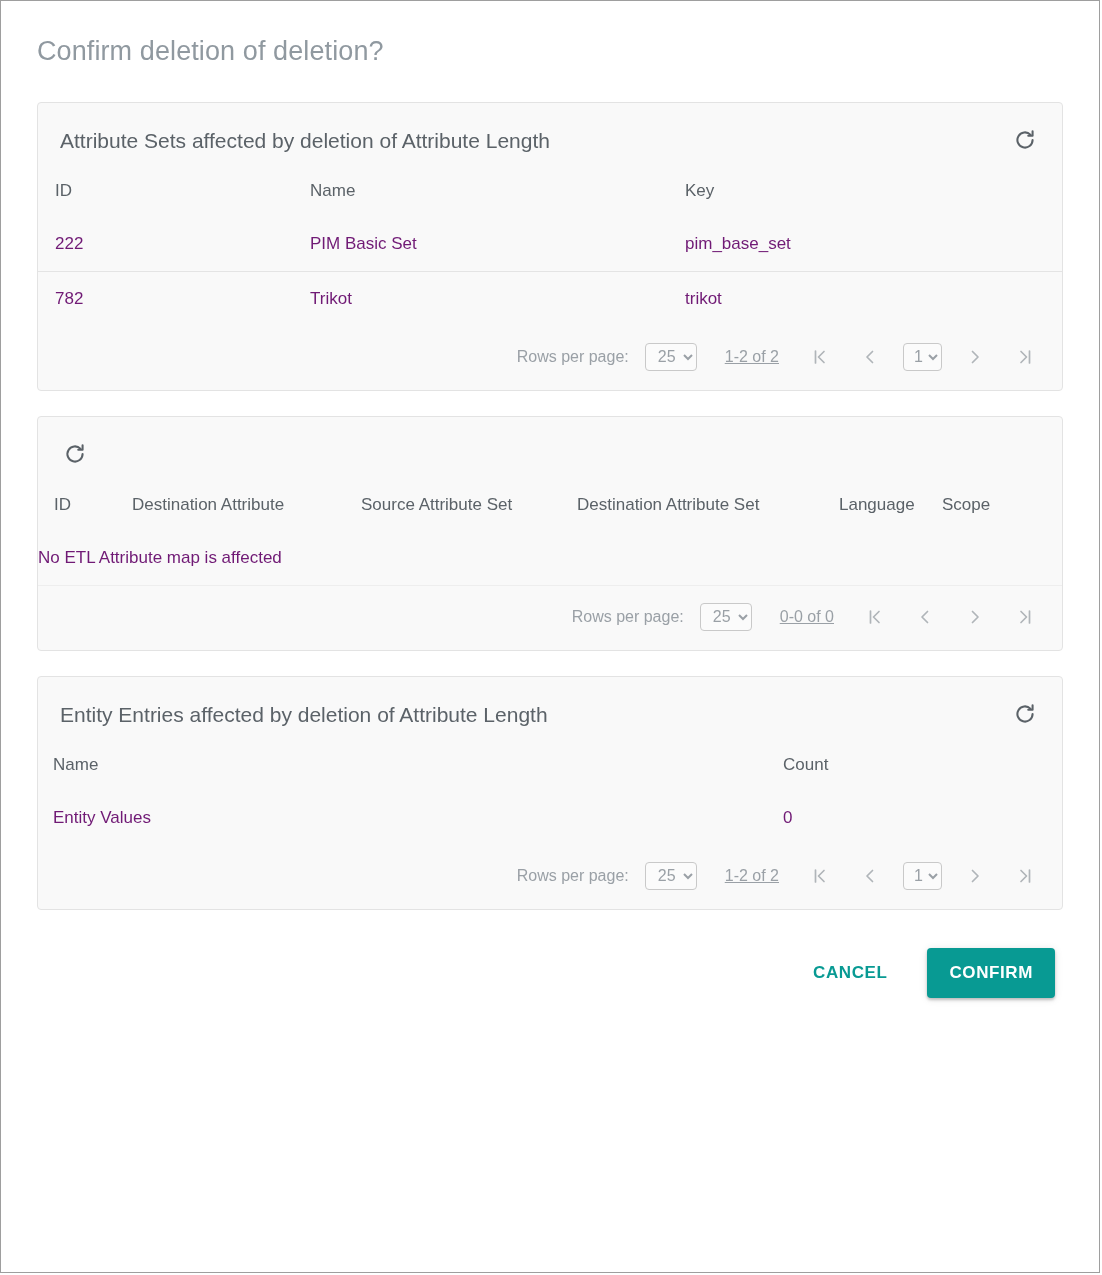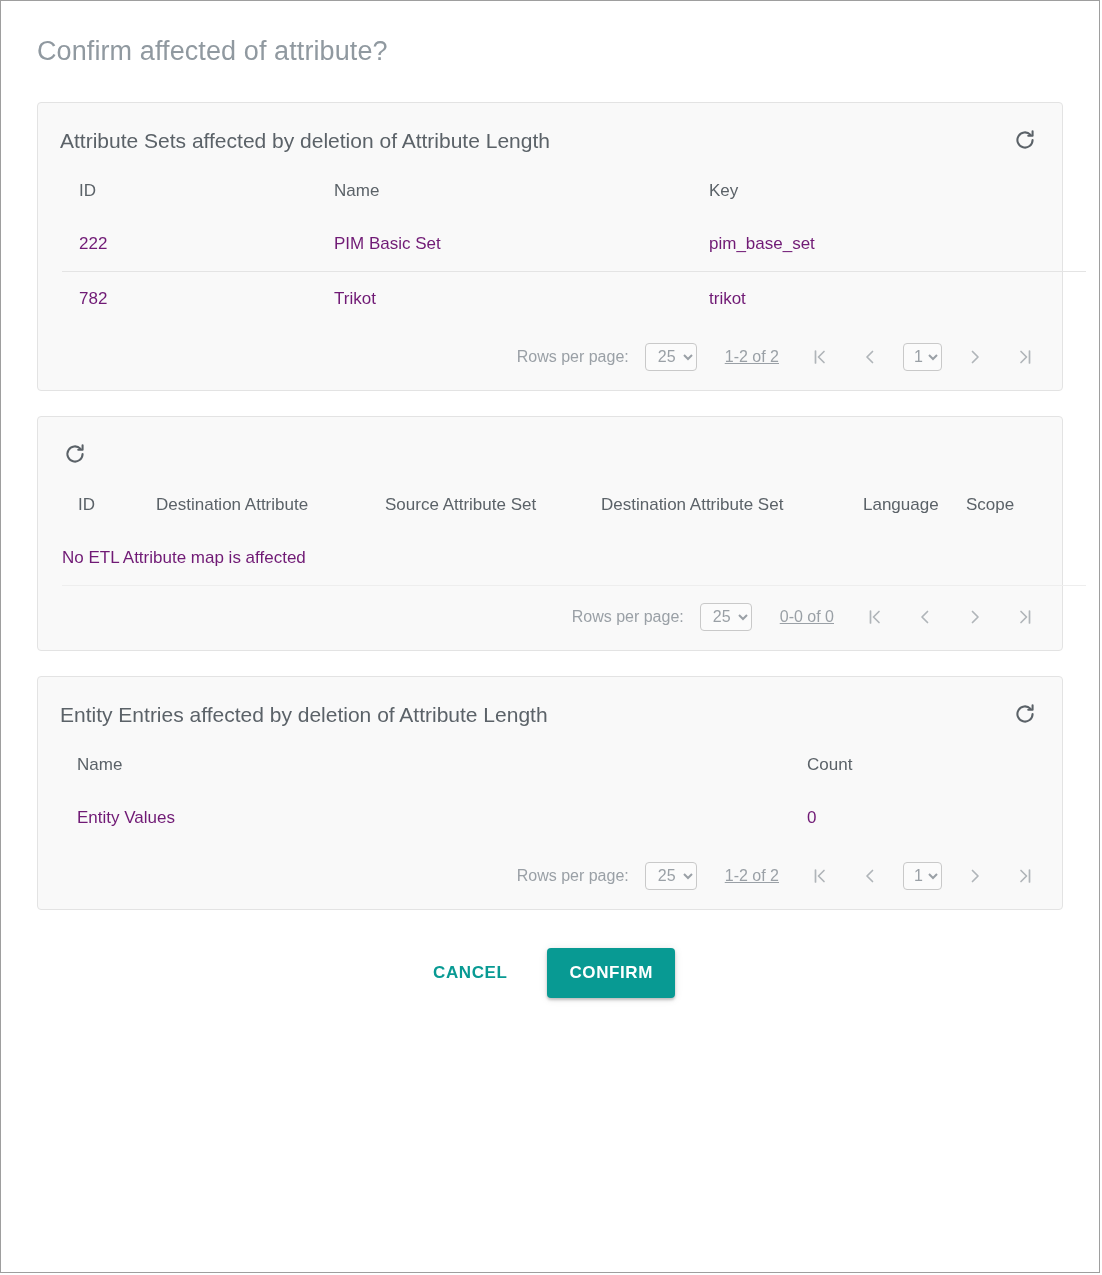--- a/index.html
+++ b/index.html
@@ -62,21 +62,20 @@
     cursor: pointer;
     padding: 0;
   }
   .refresh-btn svg { display: block; }
 
   table.data-table {
     width: 100%;
     border-collapse: collapse;
     font-size: 17px;
     color: #5b6268;
-    margin-left: 24px;
   }
   table.data-table th {
     text-align: left;
     font-weight: 400;
     color: #5b6268;
     padding: 10px 0 16px 0;
   }
   table.data-table td {
     padding: 17px 0 17px 0;
     color: #701a75;
@@ -139,21 +138,21 @@
     color: #b0b5b9;
     cursor: pointer;
     padding: 0;
   }
   .pg-btn svg { display: block; }
   .pg-select.page-num { margin: 0 6px 0 6px; padding: 3px 2px 4px 6px; }
 
   .actions {
     display: flex;
     align-items: center;
-    justify-content: center;
+    justify-content: flex-end;
     gap: 24px;
     padding: 38px 8px 0 0;
   }
   .btn-cancel {
     font-family: "Liberation Sans", sans-serif;
     font-size: 17px;
     font-weight: 700;
     letter-spacing: 0.6px;
     color: #089a93;
     background: transparent;
@@ -173,21 +172,21 @@
     padding: 15px 22px;
     cursor: pointer;
     box-shadow: 0 2px 3px rgba(0,0,0,0.22), 0 1px 8px rgba(0,0,0,0.10);
   }
 </style>
 </head>
 <body>
 
 <div class="dialog">
 
-  <h1 class="dialog-title">Confirm affected of attribute?</h1>
+  <h1 class="dialog-title">Confirm deletion of deletion?</h1>
 
   <div class="cards">
 
     <section class="card">
       <div class="card-header">
         <div class="card-title">Attribute Sets affected by deletion of Attribute Length</div>
         <button class="refresh-btn">
           <span>
             <svg width="26" height="26" viewBox="0 0 24 24" fill="none" stroke="#5b6268" stroke-width="1.9" stroke-linecap="round">
               <path d="M19 12a7 7 0 1 1-2.05-4.95"></path>

